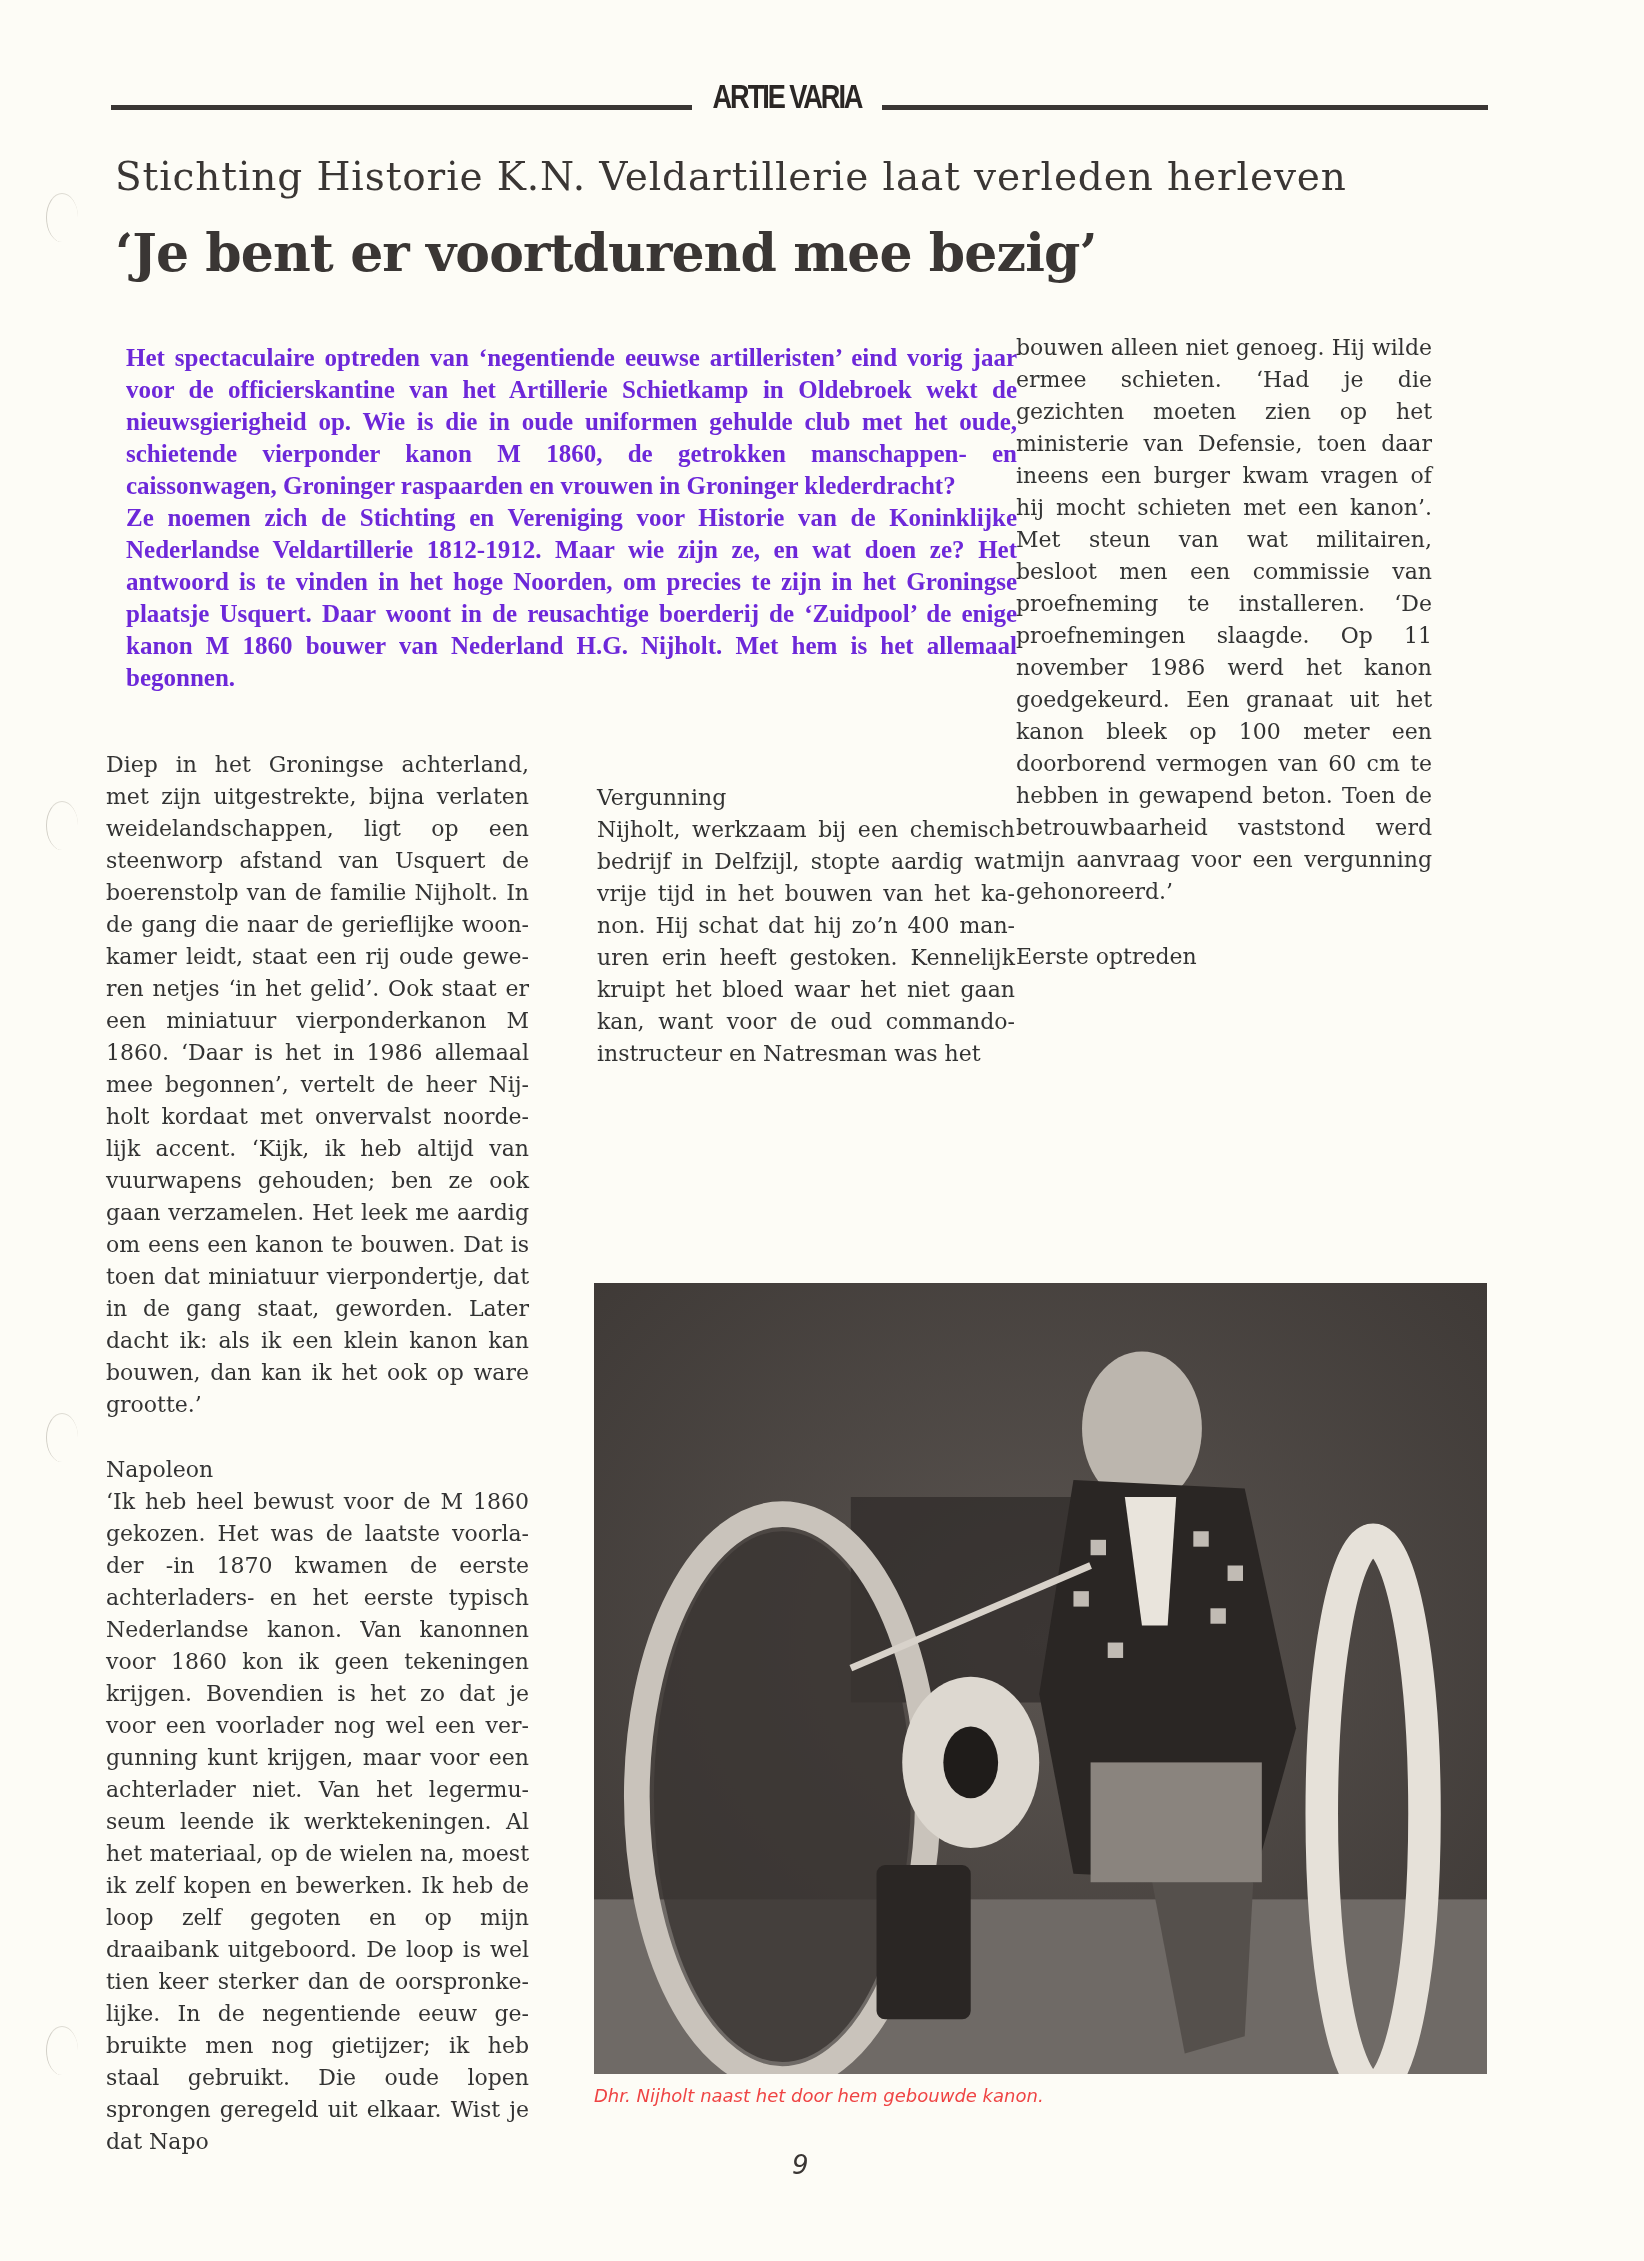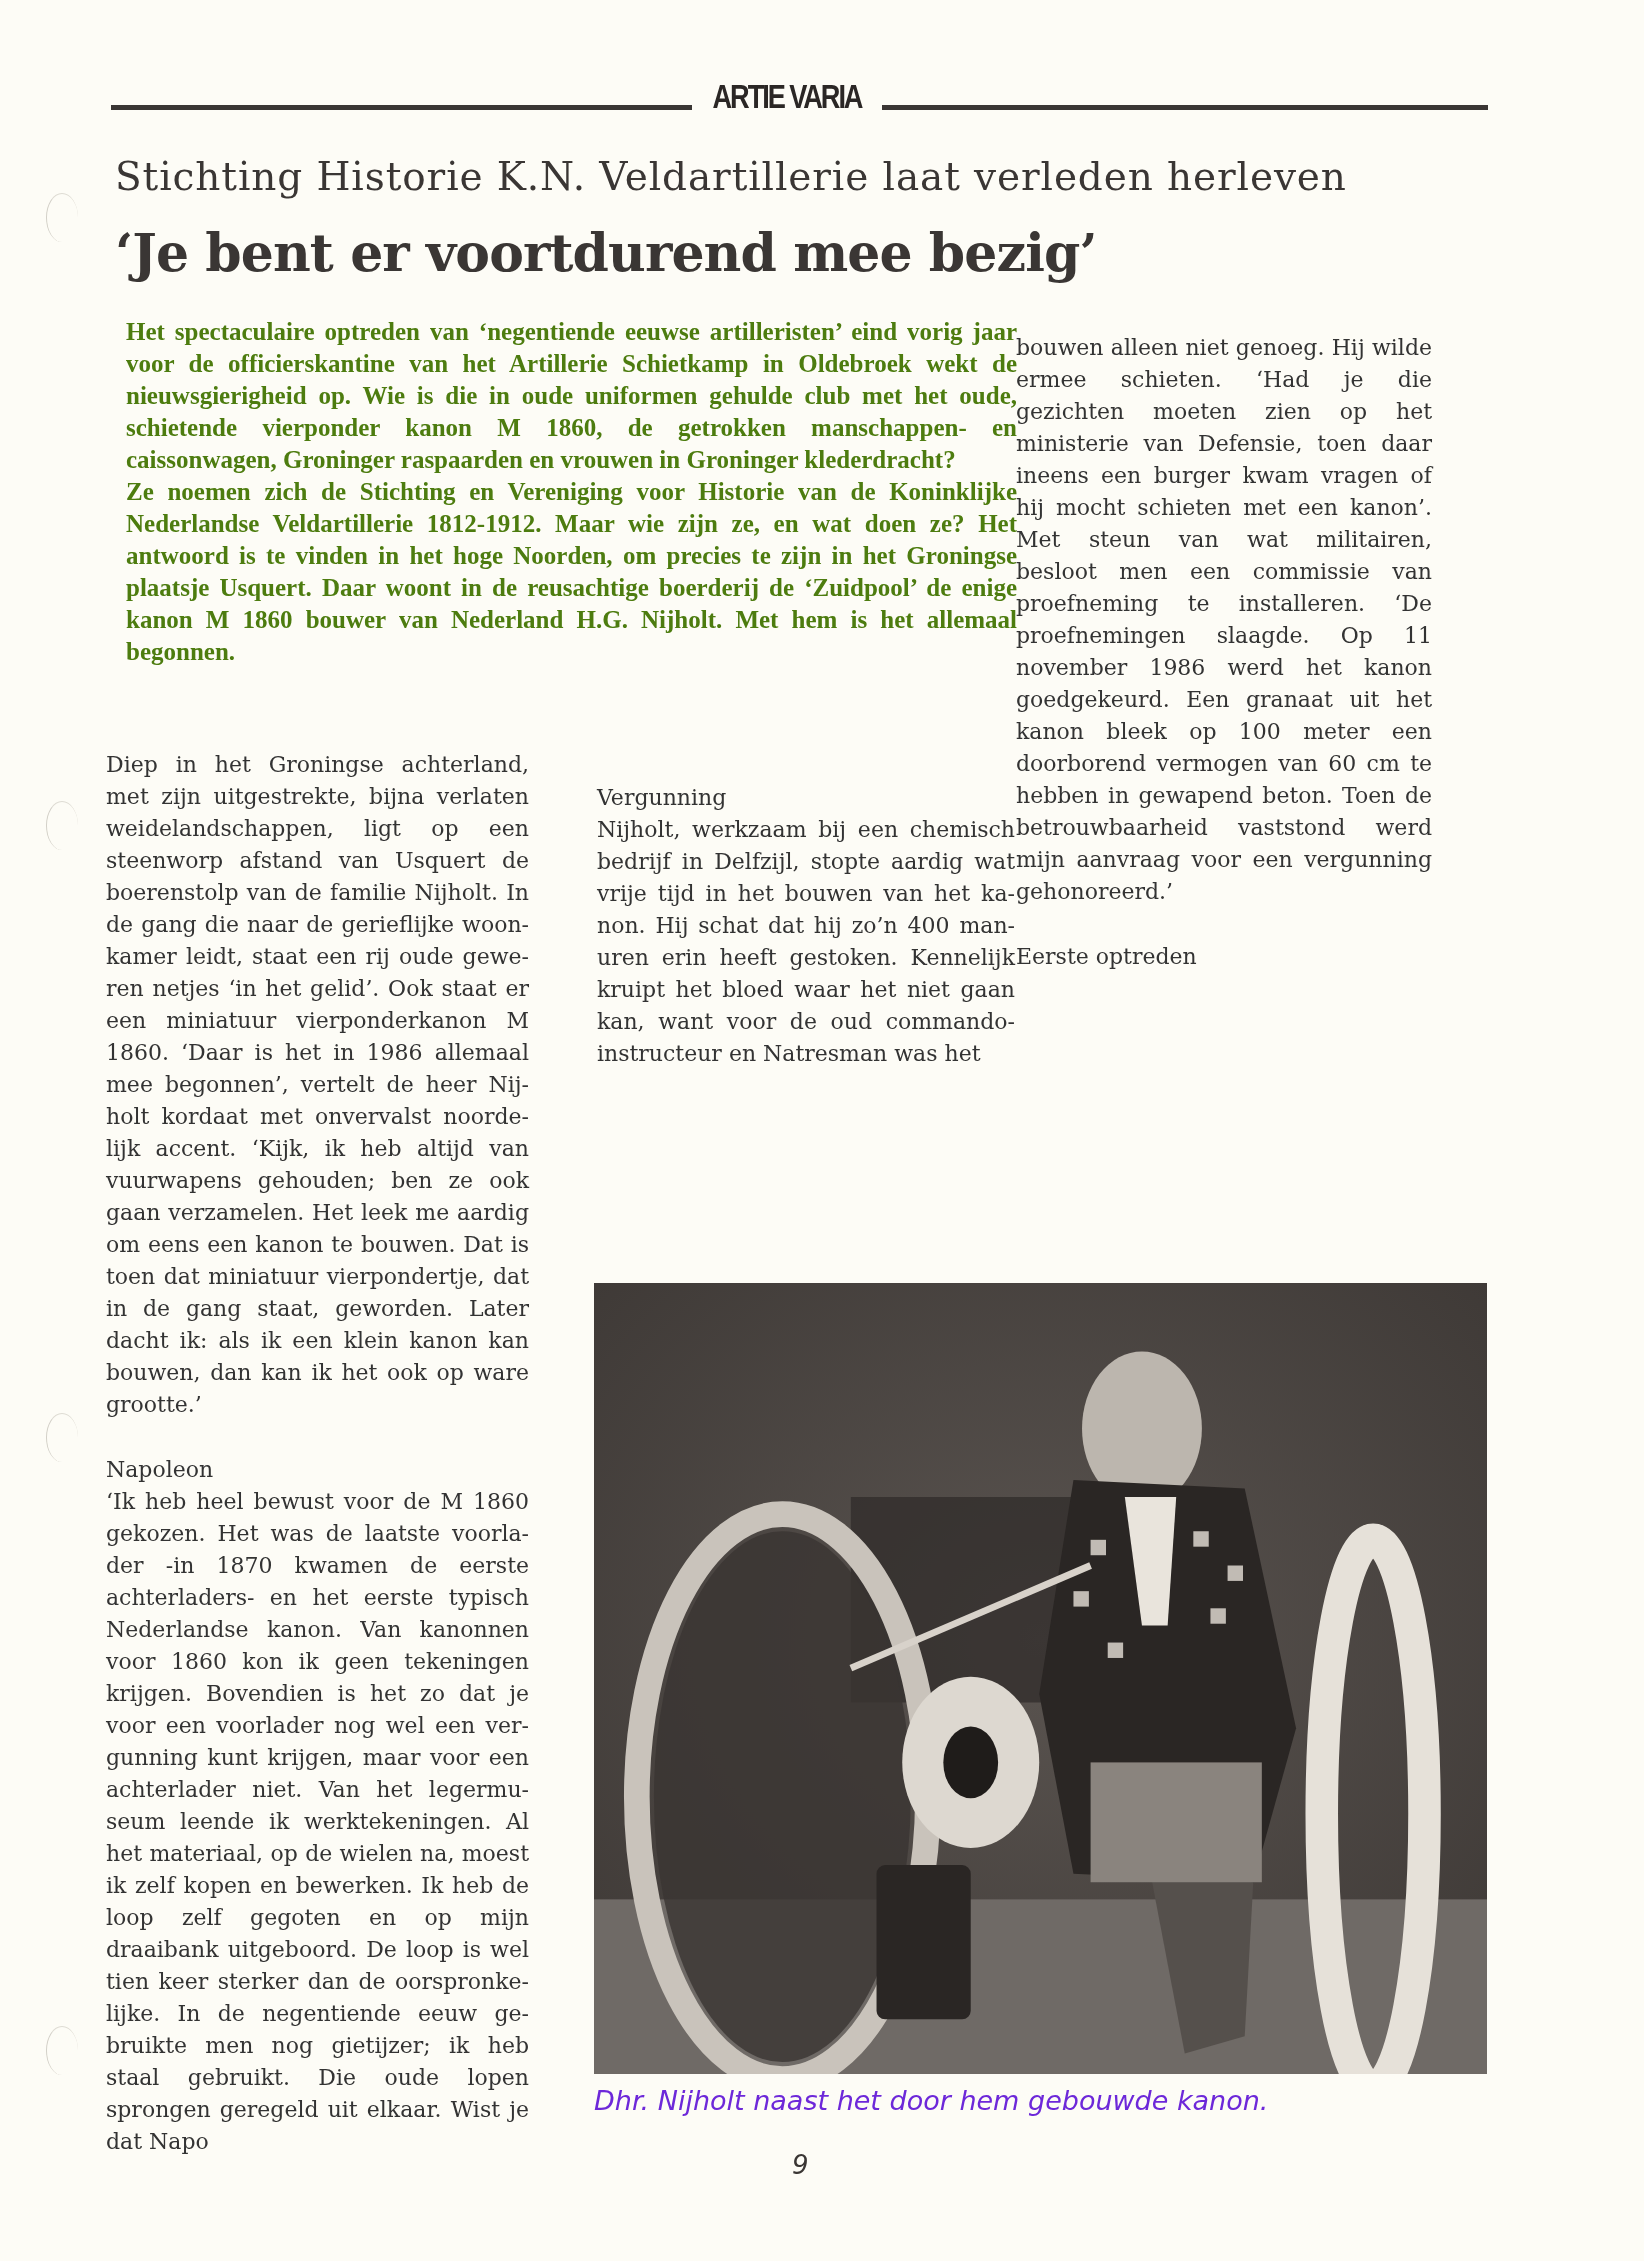--- a/index.html
+++ b/index.html
@@ -18,38 +18,38 @@
   .rule.right { left:882px; width:606px; }
   .kicker { position:absolute; left:692px; top:79px; width:190px; text-align:center;
     font-family:"Liberation Sans", sans-serif; font-weight:bold; font-size:34px;
     letter-spacing:-2.6px; transform:scaleX(.8); color:#2b2725; line-height:34px; }
 
   .subtitle { position:absolute; left:115px; top:154px; font-family:"DejaVu Serif", serif;
     font-size:39px; color:#3a3634; letter-spacing:0.9px; white-space:nowrap; }
   .title { position:absolute; left:115px; top:206px; font-family:"DejaVu Serif", serif;
     font-weight:bold; font-size:52px; color:#3a3634; letter-spacing:-0.9px; white-space:nowrap; line-height:94px; }
 
-  .intro { position:absolute; left:126px; top:316px; width:891px; font-family:"Liberation Serif", serif;
-    font-weight:bold; font-size:25px; line-height:32px; text-align:justify; color:#4d7c0f; }
+  .intro { position:absolute; left:126px; top:342px; width:891px; font-family:"Liberation Serif", serif;
+    font-weight:bold; font-size:25px; line-height:32px; text-align:justify; color:#6d28d9; }
   .intro p { margin:0; }
 
   .col { position:absolute; font-family:"DejaVu Serif", serif; font-size:22px; line-height:32px;
     text-align:justify; color:#333; hyphens:manual; }
   .col p { margin:0; }
   .col h3 { margin:0; font-size:22px; font-weight:normal; line-height:32px; }
   .col .gap { height:33px; }
   .c1 { left:106px; top:749px; width:423px; }
   .c2 { left:597px; top:749px; width:418px; }
   .c3 { left:1016px; top:332px; width:416px; }
 
   .photo { position:absolute; left:594px; top:1283px; width:893px; height:791px;
     background:#6e6864; overflow:hidden; }
   .photo svg { width:100%; height:100%; display:block; }
   .caption { position:absolute; left:594px; top:2085px; font-family:"DejaVu Sans", sans-serif;
-    font-style:italic; font-size:27px; color:#6d28d9; white-space:nowrap; }
+    font-style:italic; font-size:18px; color:#ef4444; white-space:nowrap; }
   .pagenum { position:absolute; left:792px; top:2150px; font-family:"DejaVu Sans", sans-serif;
     font-style:italic; font-size:26px; color:#3a3634; }
 </style>
 </head>
 <body>
 
 <div class="hole" style="top:193px"></div>
 <div class="hole" style="top:801px"></div>
 <div class="hole" style="top:1413px"></div>
 <div class="hole" style="top:2026px"></div>

